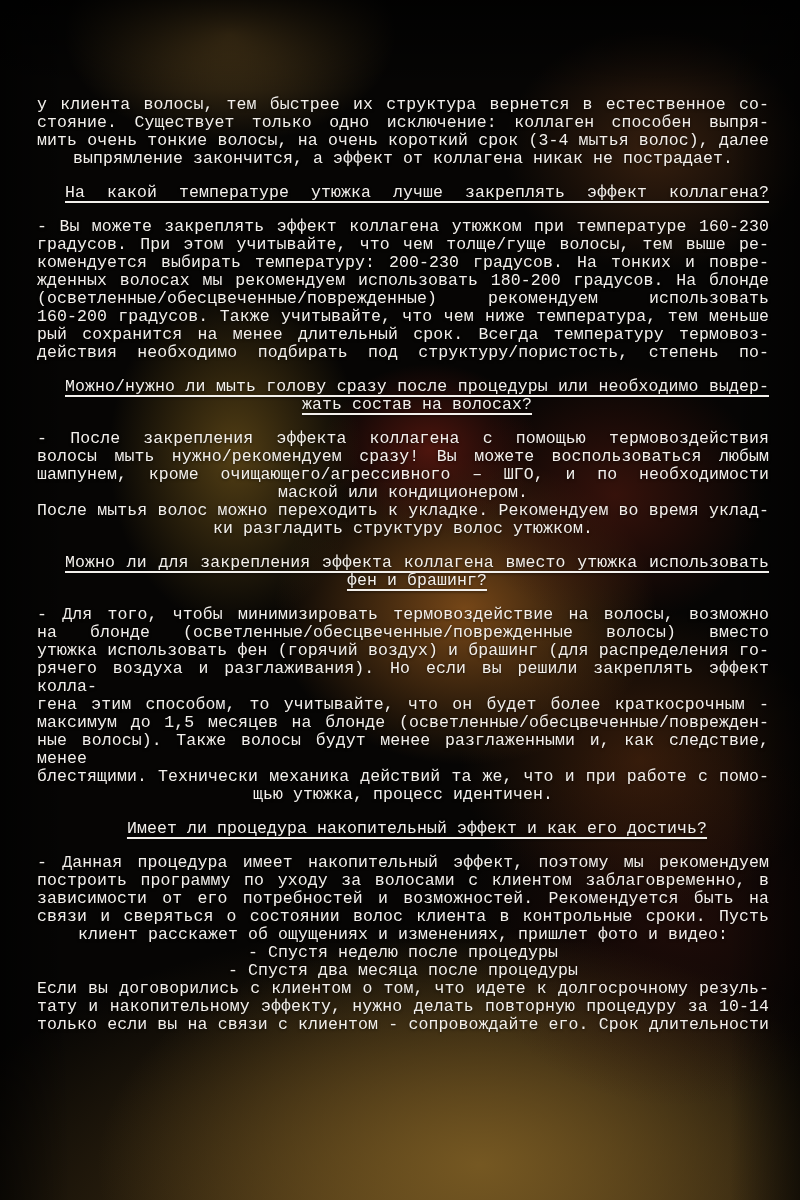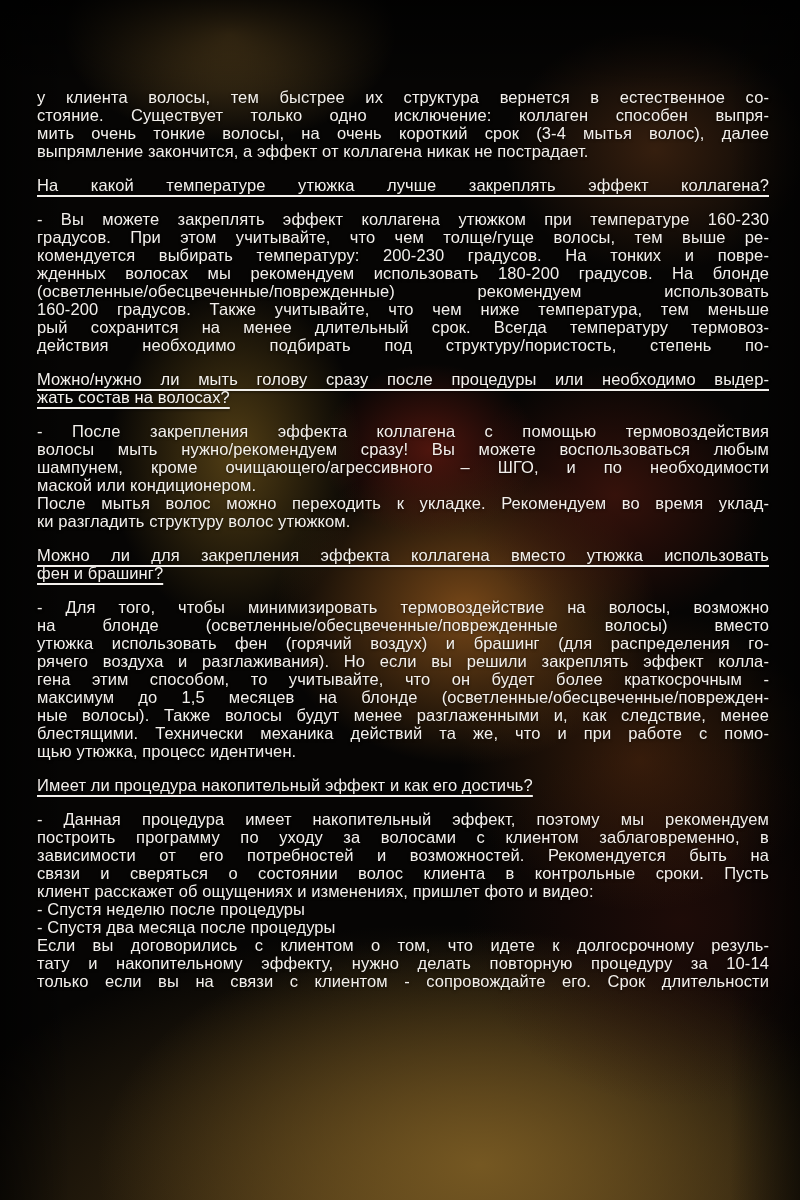--- a/index.html
+++ b/index.html
@@ -22,48 +22,49 @@
       radial-gradient(250px 210px at 640px 760px, rgba(92,46,16,0.55), rgba(92,46,16,0) 72%),
       radial-gradient(300px 260px at 680px 920px, rgba(46,16,11,0.6), rgba(46,16,11,0) 72%),
       radial-gradient(490px 300px at 480px 1165px, rgba(120,90,35,0.95), rgba(120,90,35,0) 78%),
       radial-gradient(720px 430px at 440px 1260px, rgba(88,64,25,0.95), rgba(88,64,25,0) 78%),
       #060504;
   }
 
   .content {
     position: absolute;
     left: 37px;
-    top: 88px;
+    top: 96px;
     width: 732px;
     color: #f3f0ec;
-    font-family: Liberation Sans, sans-serif;
+    font-family: Liberation Mono, monospace;
     font-size: 16.5px;
     line-height: 18px;
     letter-spacing: 0.1px;
     text-shadow: 0 1px 3px rgba(0,0,0,0.55);
   }
 
   .section { margin: 0 0 16px 0; }
   .section:last-child { margin-bottom: 16px; }
 
   .ln {
     min-height: 18px;
-    text-align: left;
+    text-align: center;
     white-space: nowrap;
   }
   .ln.fill {
     white-space: normal;
     text-align: justify;
     text-align-last: justify;
   }
 
   .heading .ln {
     text-decoration: underline;
     text-decoration-thickness: 1.5px;
     text-underline-offset: 4px;
+    margin-left: 28px;
   }
 </style>
 </head>
 <body>
 
 <div class="page">
   <main class="content" id="content">
       <section class="section paragraph">
         <div class="ln fill">у клиента волосы, тем быстрее их структура вернется в естественное со-</div>
         <div class="ln fill">стояние. Существует только одно исключение: коллаген способен выпря-</div>

